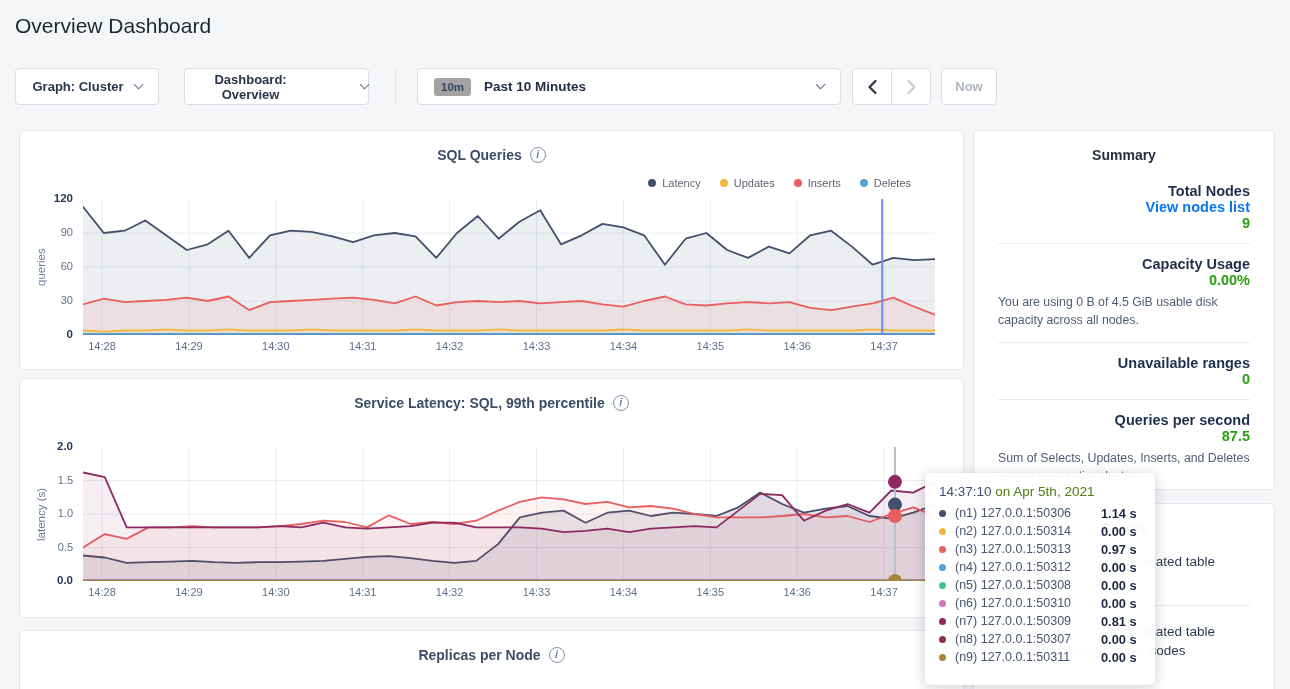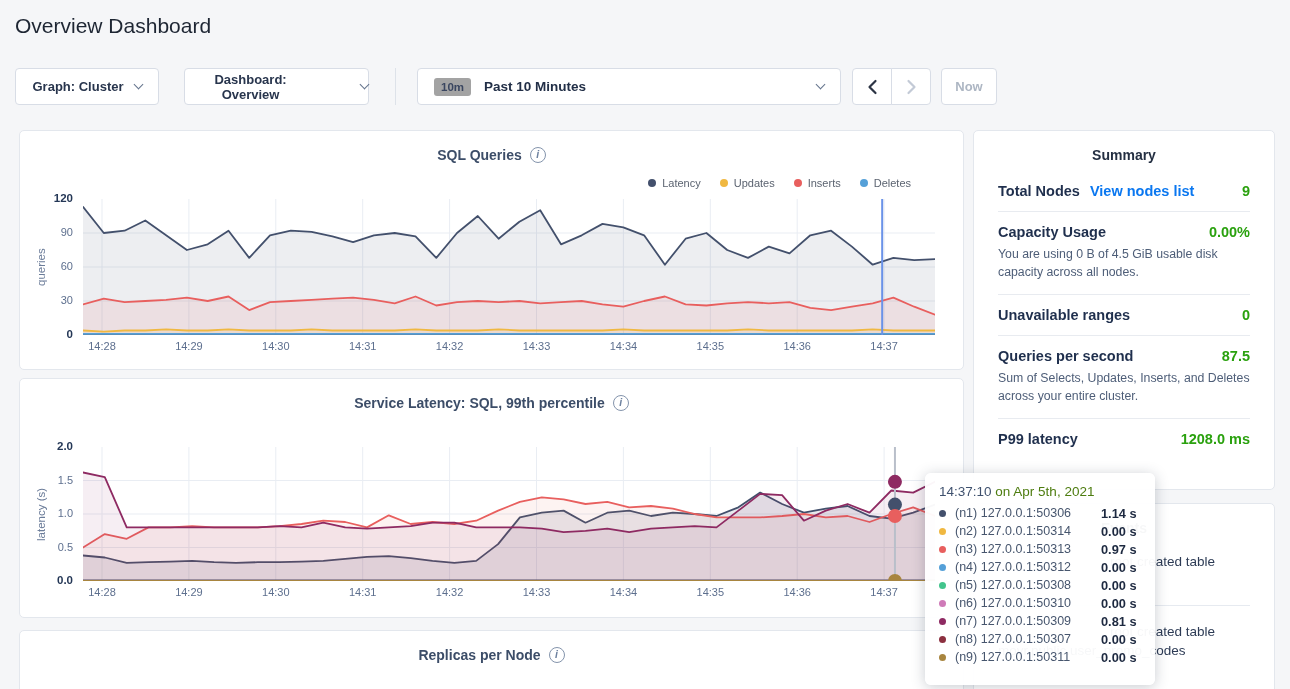--- a/index.html
+++ b/index.html
@@ -59,21 +59,21 @@
   .ytick.bold { font-weight:bold; color:#243756; font-size:11.5px; }
   .xtick { position:absolute; transform:translateX(-50%); font-size:11px; color:#5d6f8e; }
   .axis-title { position:absolute; left:15px; writing-mode:vertical-rl; transform:rotate(180deg);
                 display:flex; align-items:center; justify-content:center; font-size:11.5px; color:#6b7c99; }
 
   
   .summary-card { left:973px; top:130px; width:302px; height:360px; padding:16px 24px 8px; overflow:hidden; }
   .summary-title { text-align:center; font-size:14px; font-weight:bold; color:#242f42; padding-bottom:8px; }
   .sum-row { padding:12px 0; border-bottom:1px solid #e8ebf0; }
   .sum-row:last-child { border-bottom:none; }
-  .sum-line { display:flex; align-items:flex-start; }
+  .sum-line { display:flex; align-items:flex-end;flex-direction:column; }
   .sum-label { font-weight:bold; font-size:14.5px; color:#1f2f4d; }
   .sum-link { font-weight:bold; font-size:14.5px; color:var(--link); margin-left:10px; text-decoration:none; cursor:pointer; }
   .sum-value { margin-left:auto; font-weight:bold; font-size:14.5px; color:var(--green); }
   .sum-desc { font-size:12.3px; color:#4e5e78; line-height:1.5; margin-top:5px; }
 
   .events-card { left:973px; top:503px; width:302px; height:300px; padding:16px 24px 0; }
   .events-title { text-align:center; font-size:14px; font-weight:bold; color:#242f42; }
   .event-item { border-bottom:1px solid #e6eaf0; padding:18px 0 16px; min-height:70px; }
   .event-item:last-child { border-bottom:none; }
   .event-text { margin-left:112px; font-size:13.5px; color:#2d3b55; }

